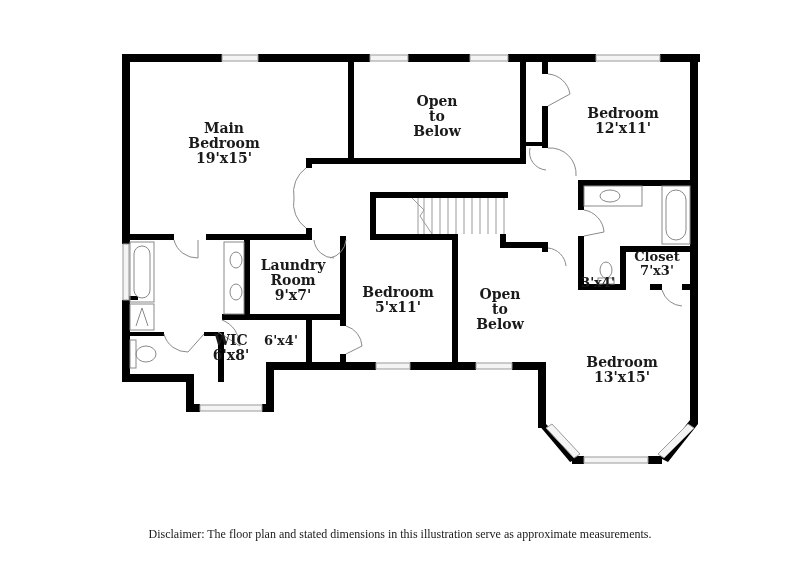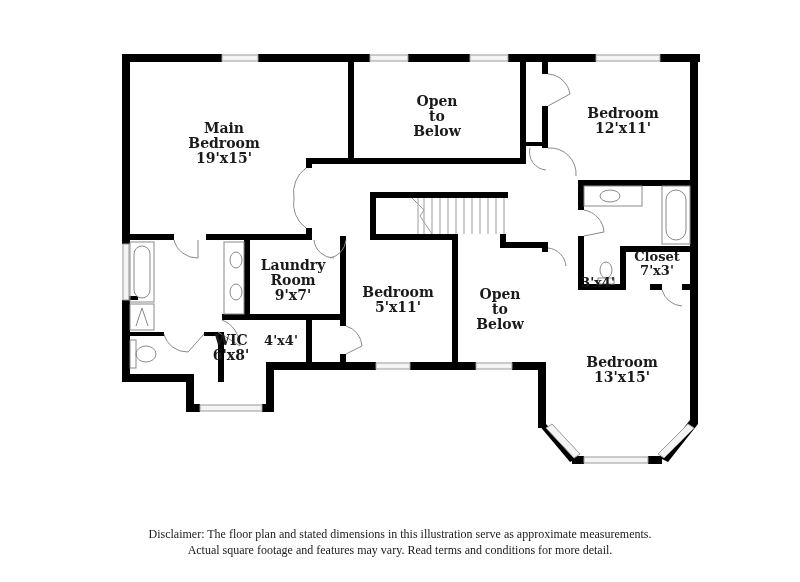--- a/index.html
+++ b/index.html
@@ -191,19 +191,18 @@
 <div class="room-label" style="left:622px;top:370px;">
   <span>Bedroom</span>
   <span>13'x15'</span>
 </div>
 
 <div class="room-label" style="left:231px;top:348px;">
   <span>WIC</span>
   <span>6'x8'</span>
 </div>
 
-<div class="small-label" style="left:281px;top:340px;">4'x4'</div>
+<div class="small-label" style="left:281px;top:340px;">6'x4'</div>
 <div class="small-label" style="left:562px;top:282px;margin-left:36px;">3'x4'</div>
 
 <div class="disclaimer">
   <span>Disclaimer: The floor plan and stated dimensions in this illustration serve as approximate measurements.</span>
-  <span>Actual square footage and features may vary. Read terms and conditions for more detail.</span>
 </div>
 
 </body></html>

